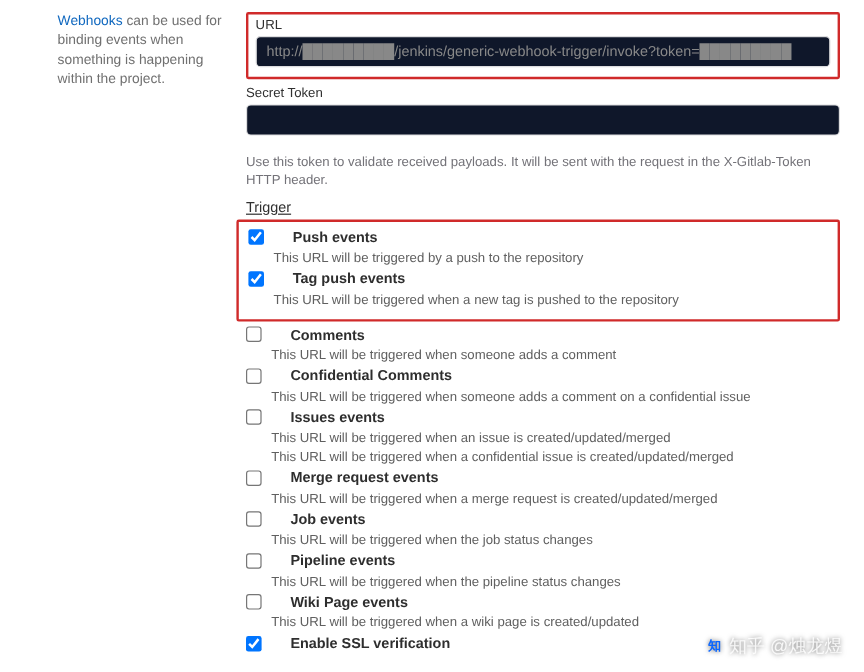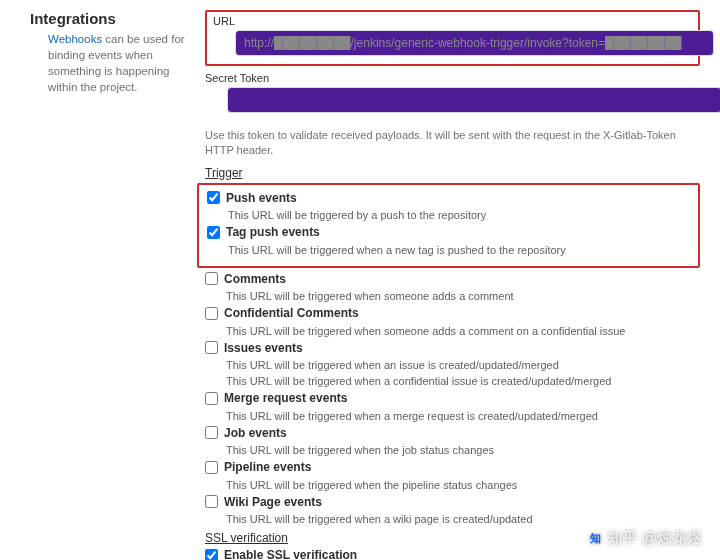--- a/index.html
+++ b/index.html
@@ -17,31 +17,30 @@
   .sidebar h2 { font-size: 15px; font-weight: 600; margin-bottom: 4px; color: #2e2e2e; }
   .sidebar p { font-size: 11.5px; color: #707070; line-height: 1.4; margin-left: 18px; }
   .sidebar a { color: #1068bf; text-decoration: none; }
 
   .main { flex: 1; }
   .field-group { margin-bottom: 8px; }
   .field-label { font-size: 11px; color: #303030; margin-bottom: 3px; display: block; }
   .text-input {
     width: 100%; padding: 5px 8px; font-size: 12px;
     border: 1px solid #dcdcde; border-radius: 4px; color: #333;
-    background: #4c1d95;
-    margin-left: 22px;
+    background: #0f172a;
   }
   .url-box { border: 2px solid #d02a2a; padding: 3px 6px 8px; border-radius: 2px; margin-bottom: 6px; }
   .url-box .text-input { color: #888; }
   .hint { font-size: 11px; color: #737278; margin-top: 15px; line-height: 1.35; }
 
   .trigger-boxed { border: 2px solid #d02a2a; padding: 2px 8px 6px; border-radius: 2px; margin: 2px 0 4px -8px; }
 
   .chk-row { margin: 4px 0 4px 0; }
-  .chk-row label { font-size: 12px; font-weight: 600; cursor: pointer; display: inline-flex; align-items: center; gap: 6px; }
+  .chk-row label { font-size: 12px; font-weight: 600; cursor: pointer; display: inline-flex; align-items: center; gap: 24px; }
   .chk-row .chk-desc { font-size: 11px; color: #606060; margin: 2px 0 0 21px; }
   input[type=checkbox] { width: 13px; height: 13px; cursor: pointer; flex-shrink: 0; }
 
   .section-head { font-size: 12px; font-weight: 400; color: #303030; margin: 6px 0 3px; text-decoration: underline; }
   .watermark {
     position: fixed; bottom: 12px; right: 18px;
     color: rgba(255,255,255,0.85); font-size: 15px;
     text-shadow: 0 0 4px rgba(0,0,0,0.6);
     display: flex; align-items: center; gap: 4px;
     pointer-events: none;
@@ -50,21 +49,20 @@
     width: 16px; height: 16px; background: rgba(255,255,255,0.85);
     color: #0a66ff; font-size: 11px; font-weight: bold; border-radius: 2px;
     display: inline-flex; align-items: center; justify-content: center;
   }
 </style>
 </head>
 <body>
 
 <div class="container">
   <aside class="sidebar">
-    <h2>Integrations</h2>
     <p>
       <a href="#">Webhooks</a><span> can be used for binding events when something is happening within the project.</span>
     </p>
   </aside>
 
   <main class="main">
 
     <div class="url-box">
       <label class="field-label">URL</label>
       <input type="text" class="text-input" value="http://█████████/jenkins/generic-webhook-trigger/invoke?token=█████████" style="">
@@ -115,21 +113,20 @@
         <div class="chk-row"><label>
             <input type="checkbox" style="">
             <span>Pipeline events</span>
           </label><div class="chk-desc">This URL will be triggered when the pipeline status changes</div></div>
         <div class="chk-row"><label>
             <input type="checkbox" style="">
             <span>Wiki Page events</span>
           </label><div class="chk-desc">This URL will be triggered when a wiki page is created/updated</div></div>
       </div>
 
-    <div class="section-head">SSL verification</div>
     <div class="chk-row" style="margin-top:0;">
       <label>
         <input type="checkbox" id="ssl-chk" checked="" style="">
         <span>Enable SSL verification</span>
       </label>
     </div>
 
   </main>
 </div>
 

